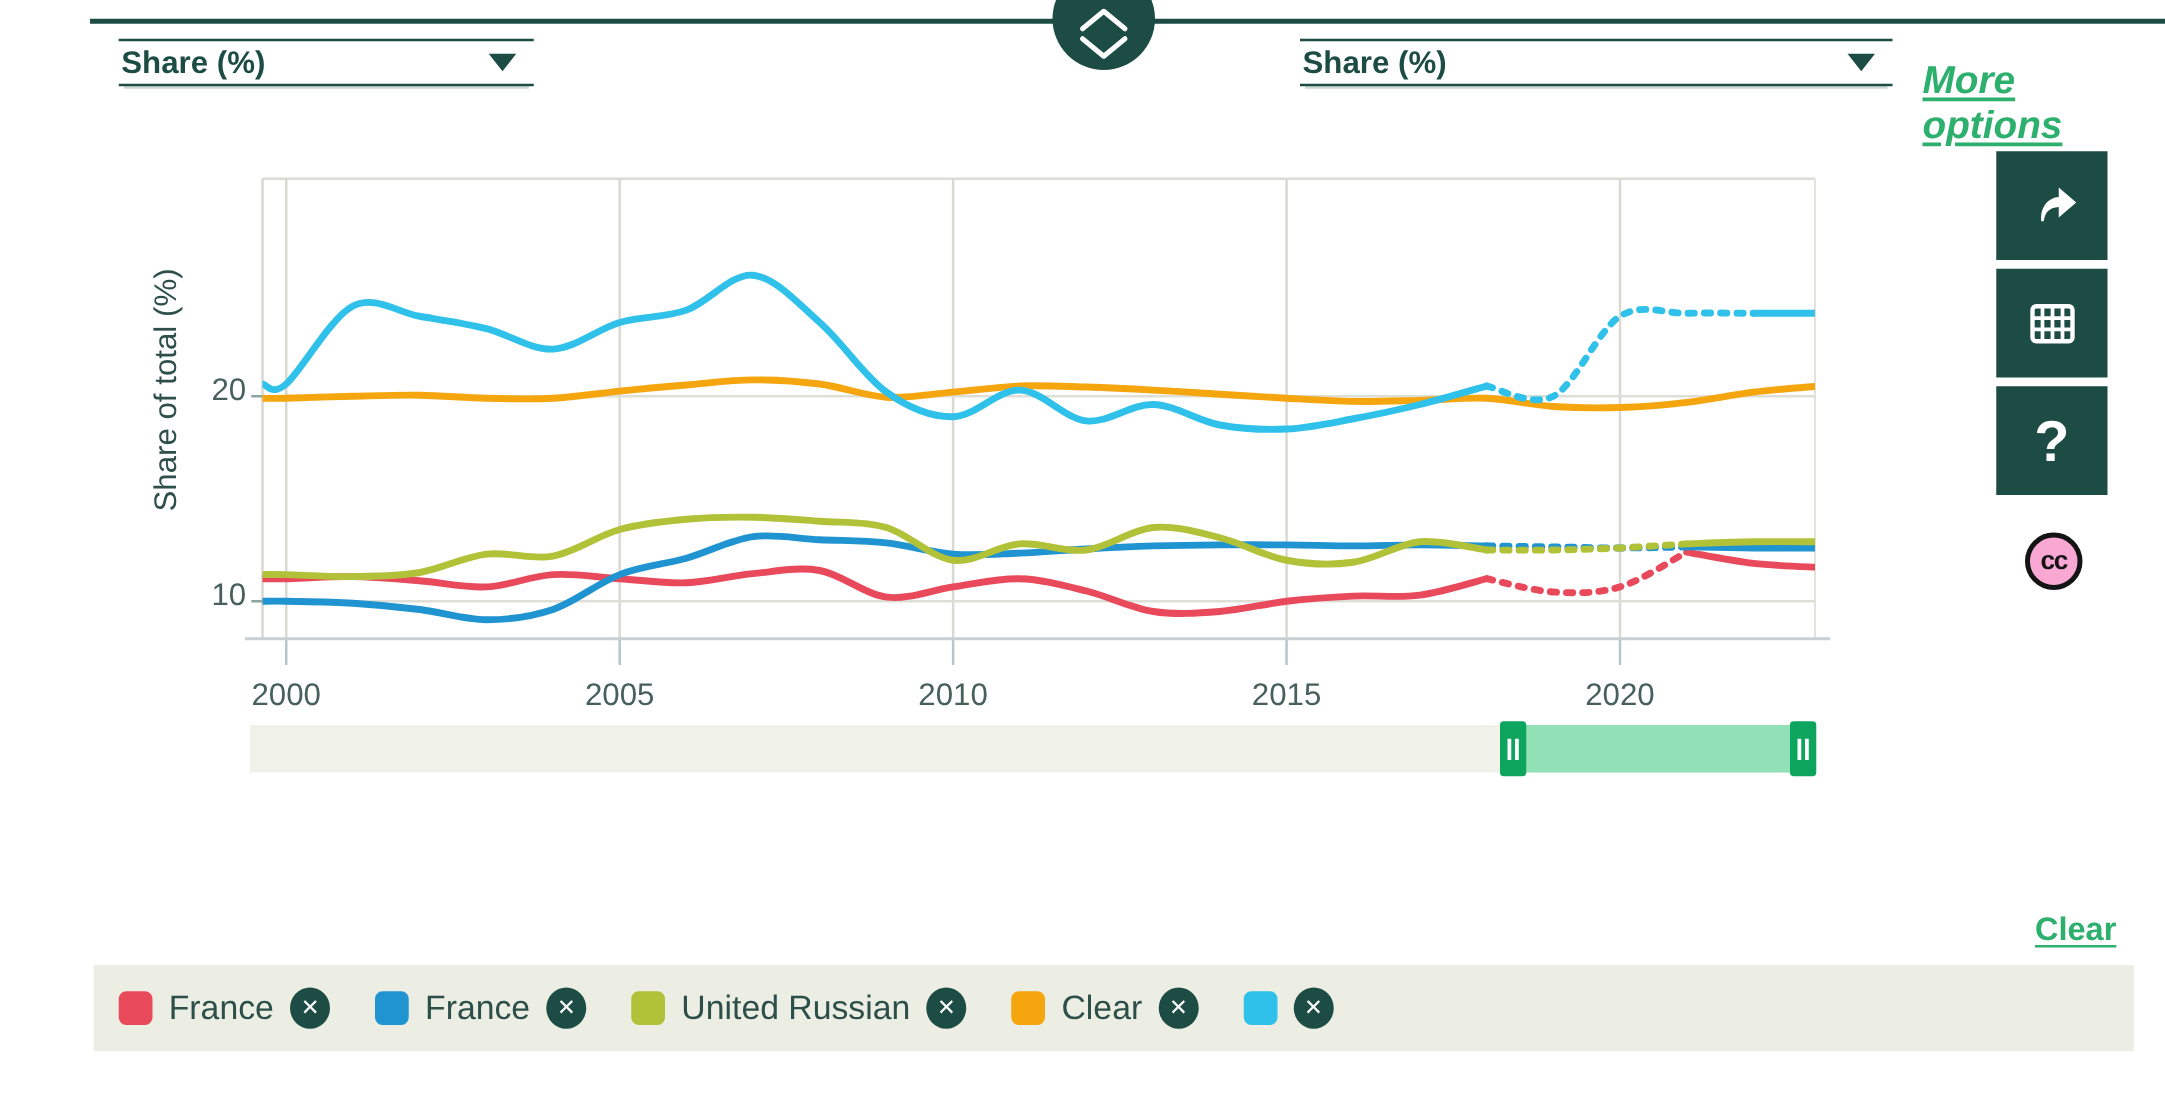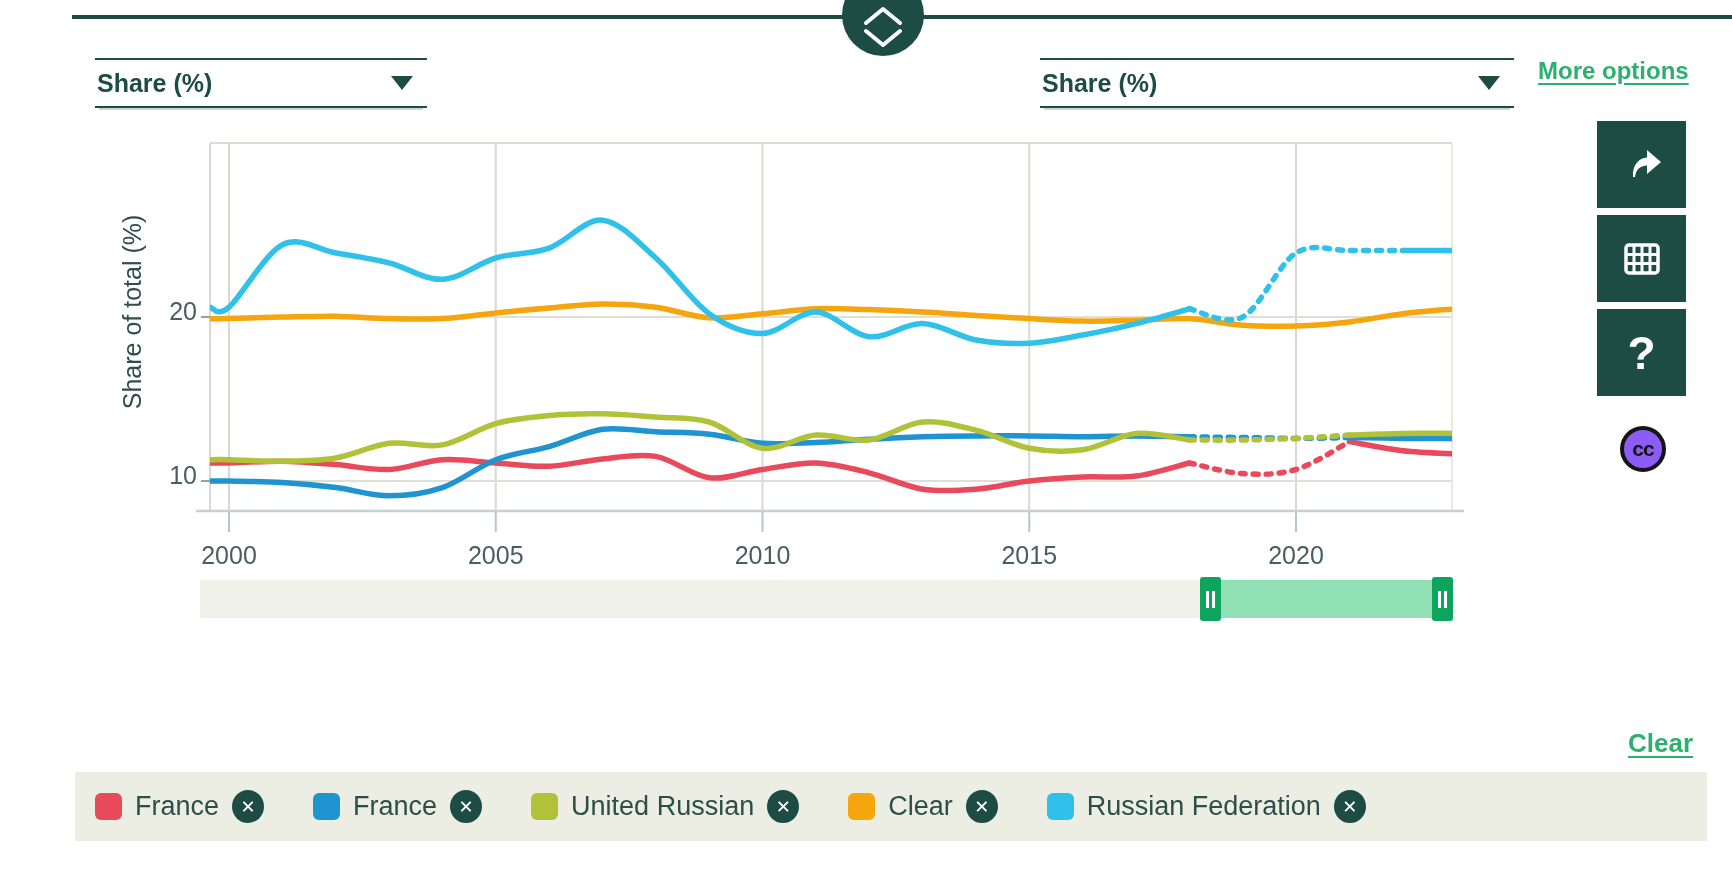--- a/index.html
+++ b/index.html
@@ -3,52 +3,52 @@
 <meta charset="utf-8">
 <style>
   html,body{margin:0;padding:0;background:#fff;}
   #app{position:relative;width:1732px;height:894px;background:#fff;overflow:hidden;
        font-family:"Liberation Sans","DejaVu Sans",sans-serif;}
   
   .top-divider{position:absolute;left:72px;top:15px;width:1660px;height:4px;background:#1c4c44;}
   .panel-toggle{position:absolute;left:842px;top:-26px;width:82px;height:82px;border-radius:50%;
        background:#1c4c44;cursor:pointer;}
   
-  .dd{position:absolute;top:58px;height:50px;border-top:2px solid #1c4c44;border-bottom:2px solid #1c4c44;
+  .dd{position:absolute;top:31px;height:38px;border-top:2px solid #1c4c44;border-bottom:2px solid #1c4c44;
       box-shadow:0 6px 0 -4px #ccd6d0;display:flex;align-items:center;justify-content:space-between;
       padding:0 14px 0 2px;box-sizing:border-box;cursor:pointer;background:#fff;}
   .dd-left{left:95px;width:332px;}
   .dd-right{left:1040px;width:474px;}
   .dd-label{font-size:25px;font-weight:600;color:#1c4c44;}
   .dd-caret{width:0;height:0;border-left:11px solid transparent;border-right:11px solid transparent;
       border-top:14px solid #1c4c44;}
   .link-green{color:#2daf6d;text-decoration:underline;text-underline-offset:4px;cursor:pointer;}
-  #more-options{position:absolute;left:1538px;top:57px;font-size:24px;font-weight:600;}
+  #more-options{position:absolute;left:1538px;top:46px;font-size:31px;font-weight:600;font-style:italic;}
   #clear-link{position:absolute;left:1628px;top:728px;font-size:26px;font-weight:600;text-decoration:underline;}
   
   #chart-svg{position:absolute;left:0;top:0;pointer-events:none;}
   
   .toolbar{position:absolute;left:1597px;top:121px;width:89px;}
   .tb-btn{width:89px;height:87px;background:#1c4c44;margin-bottom:7px;border:none;display:flex;
       align-items:center;justify-content:center;cursor:pointer;padding:0;}
   .tb-q{color:#fff;font-size:46px;font-weight:700;line-height:1;}
   .cc-badge{position:absolute;left:1620px;top:426px;width:46px;height:46px;border-radius:50%;
       border:4px solid #141414;box-sizing:border-box;display:flex;align-items:center;justify-content:center;
-      color:#141414;font-weight:700;font-size:21px;letter-spacing:-1px;background:#8b5cf6;}
+      color:#141414;font-weight:700;font-size:21px;letter-spacing:-1px;background:#f9a8d4;}
   
   .slider-track{position:absolute;left:200px;top:580px;width:1253px;height:38px;background:#f0f1e9;}
   .slider-selection{position:absolute;left:1020px;top:0;width:212px;height:38px;background:#92e0b5;}
   .slider-handle{position:absolute;top:-3px;width:21px;height:44px;background:#0da45e;border-radius:3px;
       display:flex;align-items:center;justify-content:center;cursor:ew-resize;}
   .slider-handle .bars{width:9px;height:17px;box-sizing:border-box;border-left:3px solid #fff;border-right:3px solid #fff;}
   .slider-handle.left{left:1000px;}
   .slider-handle.right{left:1232px;}
   
   .legend-bar{position:absolute;left:75px;top:772px;width:1632px;height:69px;background:#ecede3;
-      display:flex;align-items:center;padding-left:20px;gap:49px;box-sizing:border-box;}
+      display:flex;align-items:center;padding-left:20px;gap:36px;box-sizing:border-box;}
   .legend-item{display:flex;align-items:center;gap:13px;}
   .legend-swatch{width:27px;height:27px;border-radius:6px;}
   .legend-label{font-size:27px;color:#2c4f49;font-weight:500;}
   .legend-x{width:32px;height:33px;border-radius:50%;background:#1c4c44;color:#fff;border:none;
       font-size:18px;font-weight:700;line-height:33px;text-align:center;padding:0;cursor:pointer;
       font-family:"DejaVu Sans",sans-serif;}
 </style>
 </head>
 <body>
 
@@ -176,18 +176,17 @@
         <span class="legend-label">United Russian</span>
         <button class="legend-x">✕</button>
       </div>
       <div class="legend-item">
         <span class="legend-swatch" style="background: rgb(245, 165, 13);"></span>
         <span class="legend-label">Clear</span>
         <button class="legend-x">✕</button>
       </div>
       <div class="legend-item">
         <span class="legend-swatch" style="background: rgb(47, 193, 233);"></span>
-        <span class="legend-label">Russian Federation</span>
         <button class="legend-x">✕</button>
       </div>
     </div>
 
 </div>
 
 </body></html>

